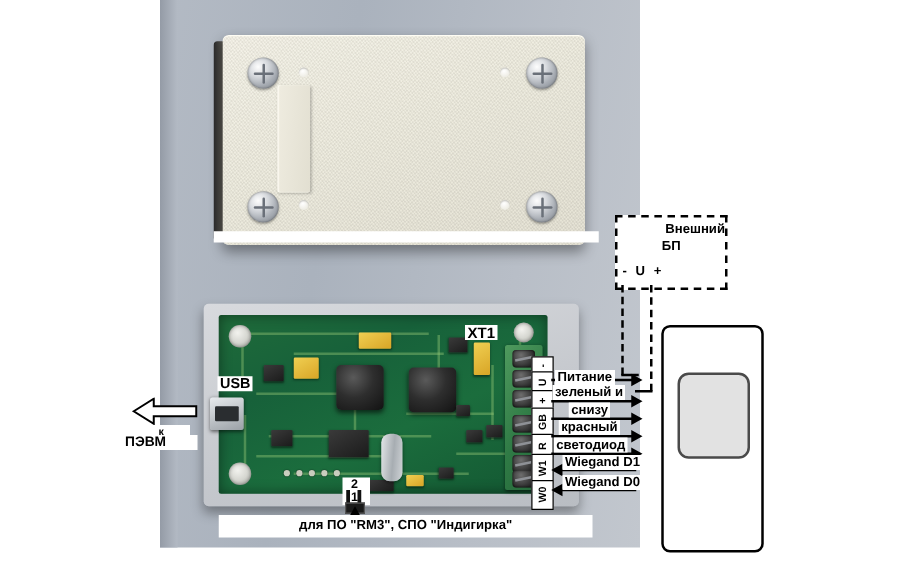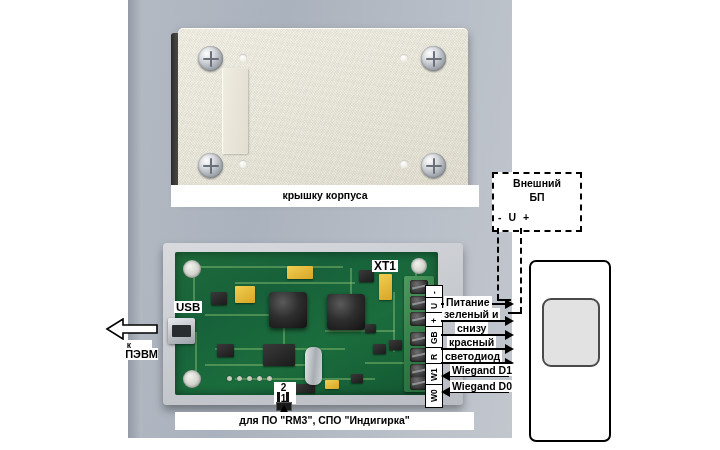--- a/index.html
+++ b/index.html
@@ -86,41 +86,41 @@
   .chip-label{position:absolute;background:#fff;font-weight:bold;text-align:center;
       font-size:10.5px;line-height:12px;white-space:nowrap;padding:0 2px;}
   .wline{position:absolute;background:#000;height:2px;}
   .warrow{position:absolute;width:0;height:0;border-top:5px solid transparent;
       border-bottom:5px solid transparent;}
   .warrow.right{border-left:9px solid #000;}
   .warrow.left{border-right:9px solid #000;}
 
   
   #psu{left:492px;top:172px;width:86px;height:56px;border:2px dashed #000;background:#fff;}
-  #psu .t1{position:absolute;left:0;top:3px;width:100%;text-align:center;
+  #psu .t1{position:absolute;left:0;top:3px;width:100%;text-align:right;
       font-size:10.5px;font-weight:bold;}
   #psu .t2{position:absolute;left:0;top:17px;width:100%;text-align:center;
       font-size:10.5px;font-weight:bold;}
   #psu .t3{position:absolute;left:4px;top:37px;font-size:10.5px;font-weight:bold;
       letter-spacing:2px;}
   .psuline{position:absolute;border-left:2px dashed #000;}
 
   
   #reader{left:529px;top:260px;width:78px;height:178px;border:2px solid #000;
       background:#fff;border-radius:7px;}
   #reader .rt{position:absolute;left:0;top:4px;width:100%;text-align:center;
       font-size:10.5px;font-weight:bold;line-height:13px;}
   #reader-inner{position:absolute;left:11px;top:36px;width:54px;height:65px;
       border:2px solid #4a4a4a;border-radius:9px;background:#e2e2e2;}
 
   
   #usb-chip{left:163px;top:301px;}
   #pevm-arrow{left:105px;top:318px;width:54px;height:22px;}
   #pevm-k{left:106px;top:340px;width:46px;text-align:center;font-size:8.5px;font-weight:bold;background:#fff;}
-  #pevm-t{left:100px;top:348px;width:58px;text-align:right;font-size:11px;font-weight:bold;background:#fff;}
+  #pevm-t{left:100px;top:348px;width:58px;text-align:left;font-size:11px;font-weight:bold;background:#fff;}
 
   
   #jp-nums{left:274px;top:382px;width:22px;text-align:center;background:#fff;
       font-size:10px;font-weight:bold;letter-spacing:3px;}
   .jp-pin{position:absolute;width:3px;height:14px;background:#111;}
   #jp-body{left:276px;top:402px;width:14px;height:7px;background:#1a1a1a;border:1px solid #555;}
   #cap-bot{left:175px;top:412px;width:295px;text-align:center;background:#fff;
       padding:2px 2px 3px;font-size:10.5px;font-weight:bold;line-height:13px;}
   #jp-up{left:279px;top:405px;width:0;height:0;border-left:5px solid transparent;
       border-right:5px solid transparent;border-bottom:9px solid #000;}
@@ -139,21 +139,20 @@
   <div class="abs screw" style="left:20px;top:125px;width:25px;height:25px;"></div>
   <div class="abs screw" style="left:243px;top:125px;width:25px;height:25px;"></div>
   <div class="abs dimple" style="left:61px;top:26px;width:8px;height:8px;"></div>
   <div class="abs dimple" style="left:222px;top:26px;width:8px;height:8px;"></div>
   <div class="abs dimple" style="left:61px;top:132px;width:8px;height:8px;"></div>
   <div class="abs dimple" style="left:222px;top:132px;width:8px;height:8px;"></div>
 </div>
 <div class="abs" id="lid-slot"></div>
 
 <div class="abs" id="cap-top">
-  <div>крышку корпуса</div>
 </div>
 
 <div class="abs" id="base"></div>
 <div class="abs" id="pcb">
 
   <div class="trace" style="left:18px;top:14px;width:150px;height:2px;"></div>
   <div class="trace" style="left:18px;top:14px;width:2px;height:40px;"></div>
   <div class="trace" style="left:60px;top:30px;width:120px;height:2px;"></div>
   <div class="trace" style="left:175px;top:16px;width:2px;height:46px;"></div>
   <div class="trace" style="left:30px;top:62px;width:80px;height:2px;"></div>

